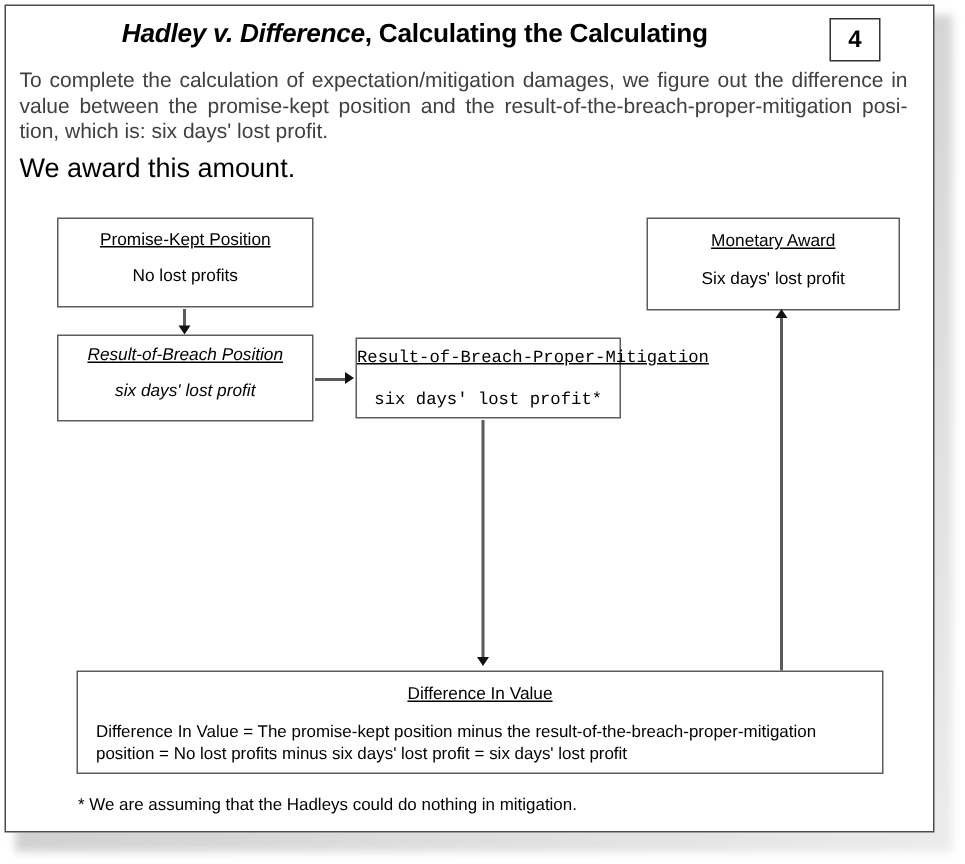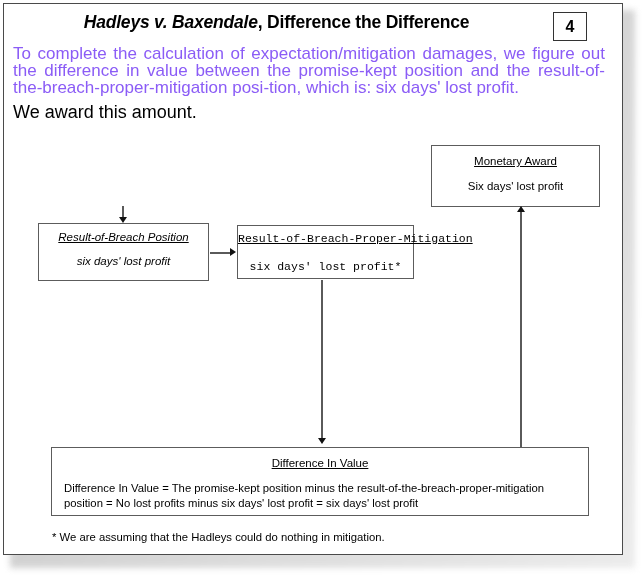--- a/index.html
+++ b/index.html
@@ -76,23 +76,23 @@
     color: #000000;
     background: #ffffff;
   }
 
   
   #intro-paragraph {
     position: absolute;
     left: 9px;
     top: 41px;
     width: 592px;
-    font-size: 17px;
+    font-size: 14px;
     line-height: 17px;
-    color: #8b5cf6;
+    color: #404040;
     text-align: justify;
     hyphens: manual;
   }
   #award-line {
     position: absolute;
     left: 9px;
     top: 100px;
     width: 400px;
     font-size: 18px;
     line-height: 17px;
@@ -200,28 +200,32 @@
 <body>
 
 <div id="page">
 
   <div id="shadow-layer"></div>
 
   <div id="slide-frame">
     <div id="slide-inner">
 
       <div id="slide-title">
-        <span class="case-name">Hadleys v. Baxendale</span><span>, Difference the Difference</span>
+        <span class="case-name">Hadley v. Difference</span><span>, Calculating the Calculating</span>
       </div>
 
       <div id="page-badge">4</div>
 
       <div id="intro-paragraph">To complete the calculation of expectation/mitigation damages, we figure out the difference in value between the promise-kept position and the result-of-the-breach-proper-mitigation posi-tion, which is: six days' lost profit.</div>
       <div id="award-line">We award this amount.</div>
 
+      <div class="flow-box" id="box-promise-kept">
+        <div class="box-title">Promise-Kept Position</div>
+        <div class="box-body">No lost profits</div>
+      </div>
 
       <div class="flow-box" id="box-result-breach">
         <div class="box-title">Result-of-Breach Position</div>
         <div class="box-body">six days' lost profit</div>
       </div>
 
       <div class="flow-box" id="box-proper-mitigation">
         <div class="box-title">Result-of-Breach-Proper-Mitigation</div>
         <div class="box-body">six days' lost profit*</div>
       </div>

